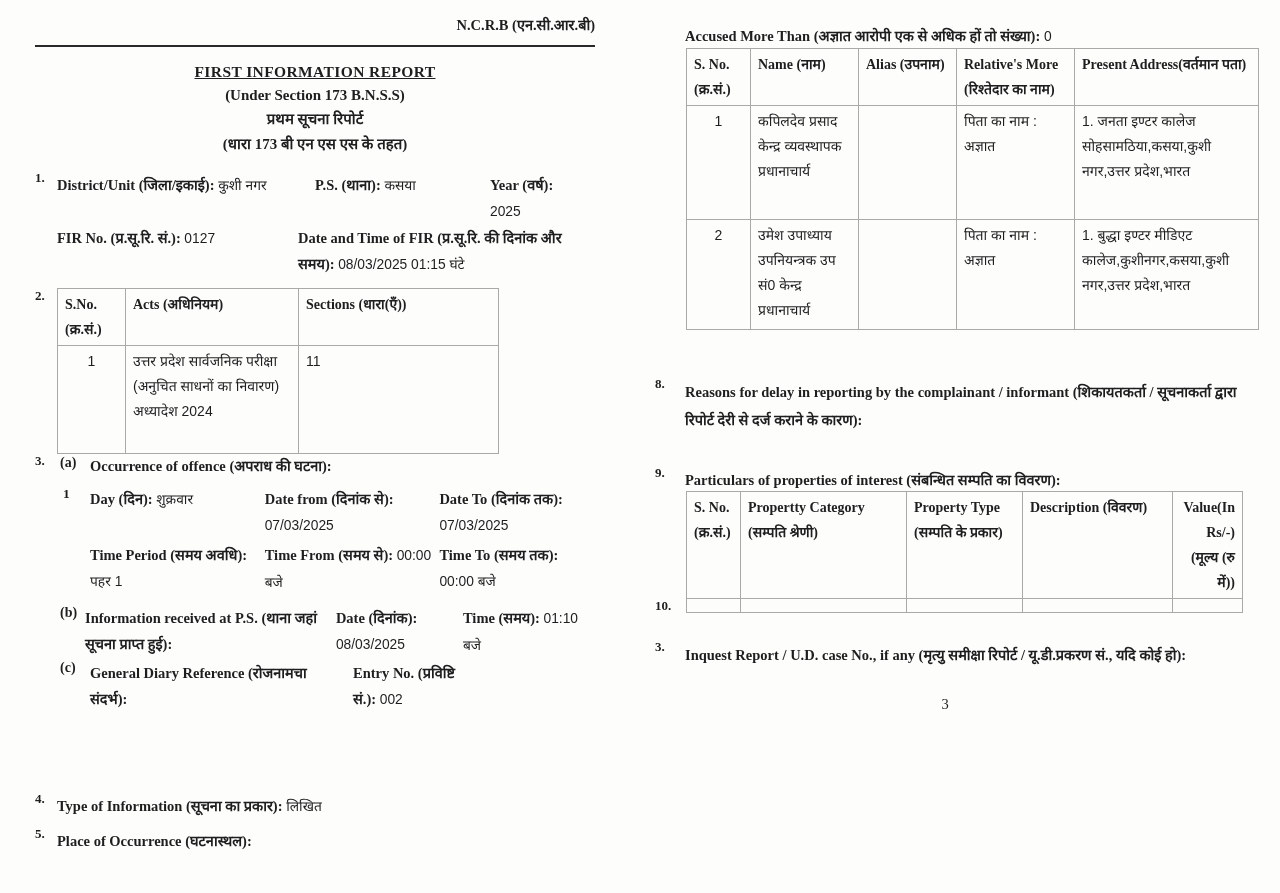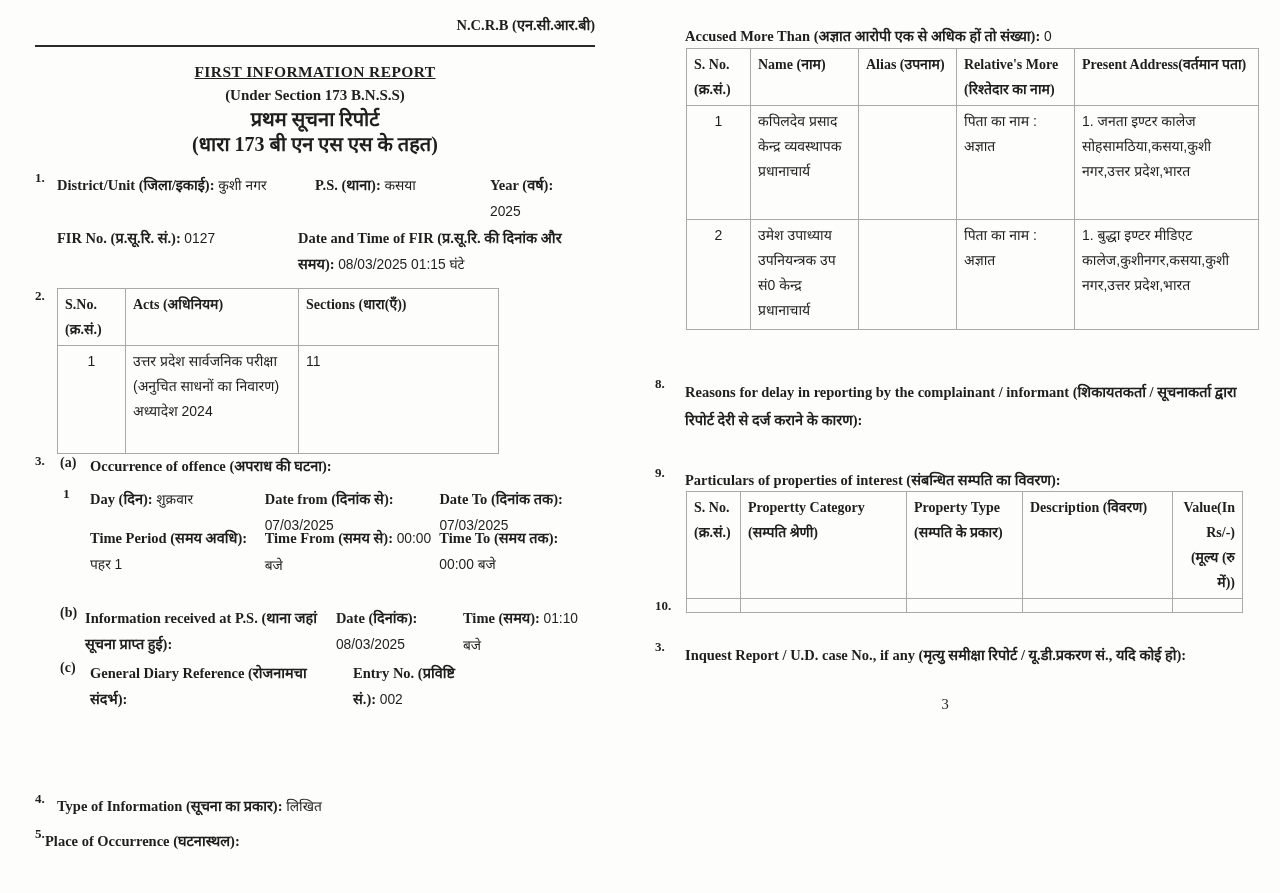--- a/index.html
+++ b/index.html
@@ -13,21 +13,21 @@
   .lbl { font-weight:bold; }
   .val { font-family:"Liberation Sans","DejaVu Sans",sans-serif; font-size:13.8px; }
   .num { position:absolute; font-weight:bold; font-size:13px; }
   .row { display:flex; align-items:flex-start; line-height:26px; }
   .cell { padding-right:8px; }
   .ncrb { position:absolute; top:14px; right:0; font-weight:bold; font-size:14.5px; }
   .rule { position:absolute; top:45px; left:0; width:560px; border-top:2px solid #2a2a2a; }
   .titleblock { position:absolute; top:60px; left:0; width:560px; text-align:center; line-height:23px; }
   .t-main { font-weight:bold; font-size:15.5px; letter-spacing:0.4px; text-decoration:underline; }
   .t-sub { font-weight:bold; font-size:15px; }
-  .t-hi { font-weight:bold; font-size:20px; line-height:25px; }
+  .t-hi { font-weight:bold; font-size:15px; line-height:25px; }
   table { border-collapse:collapse; table-layout:fixed; }
   th, td {
     border:1px solid #a9a9a9; vertical-align:top; text-align:left;
     padding:3px 7px; font-size:14px; line-height:25px; overflow:hidden;
   }
   th { font-weight:bold; font-family:"Liberation Serif","DejaVu Serif",serif; }
   td { font-family:"Liberation Sans","DejaVu Sans",sans-serif; }
   .c { text-align:center; }
   .r { text-align:right; }
   .sec-title { font-weight:bold; line-height:26px; }
@@ -112,21 +112,21 @@
       <div class="cell" style="width:175px;">
         <span class="lbl">Date from (दिनांक से):</span>
         <span class="val">07/03/2025</span>
       </div>
       <div class="cell" style="width:155px;">
         <span class="lbl">Date To (दिनांक तक):</span>
         <span class="val">07/03/2025</span>
       </div>
     </div>
 
-    <div class="abs row" style="left:55px;top:525px;width:505px;justify-content:flex-end;">
+    <div class="abs row" style="left:55px;top:542px;width:505px;">
       <div class="cell" style="width:175px;">
         <span class="lbl">Time Period (समय अवधि):</span>
         <span class="val">पहर 1</span>
       </div>
       <div class="cell" style="width:175px;">
         <span class="lbl">Time From (समय से):</span>
         <span class="val">00:00 बजे</span>
       </div>
       <div class="cell" style="width:155px;">
         <span class="lbl">Time To (समय तक):</span>
@@ -160,21 +160,21 @@
       </div>
     </div>
 
     <span class="num" style="left:0;top:791px;">4.</span>
     <div class="abs" style="left:22px;top:793px;line-height:26px;">
       <span class="lbl">Type of Information (सूचना का प्रकार):</span>
       <span class="val">लिखित</span>
     </div>
 
     <span class="num" style="left:0;top:826px;">5.</span>
-    <div class="abs sec-title" style="left:10px;top:828px;">Place of Occurrence (घटनास्थल):</div>
+    <div class="abs sec-title" style="left:22px;top:828px;">Place of Occurrence (घटनास्थल):</div>
 
   </div>
 
   <div class="abs" style="left:655px;top:0;width:610px;height:893px;">
 
     <div class="abs" style="left:30px;top:23px;line-height:26px;">
       <span class="lbl">Accused More Than (अज्ञात आरोपी एक से अधिक हों तो संख्या):</span>
       <span class="val">0</span>
     </div>
 

